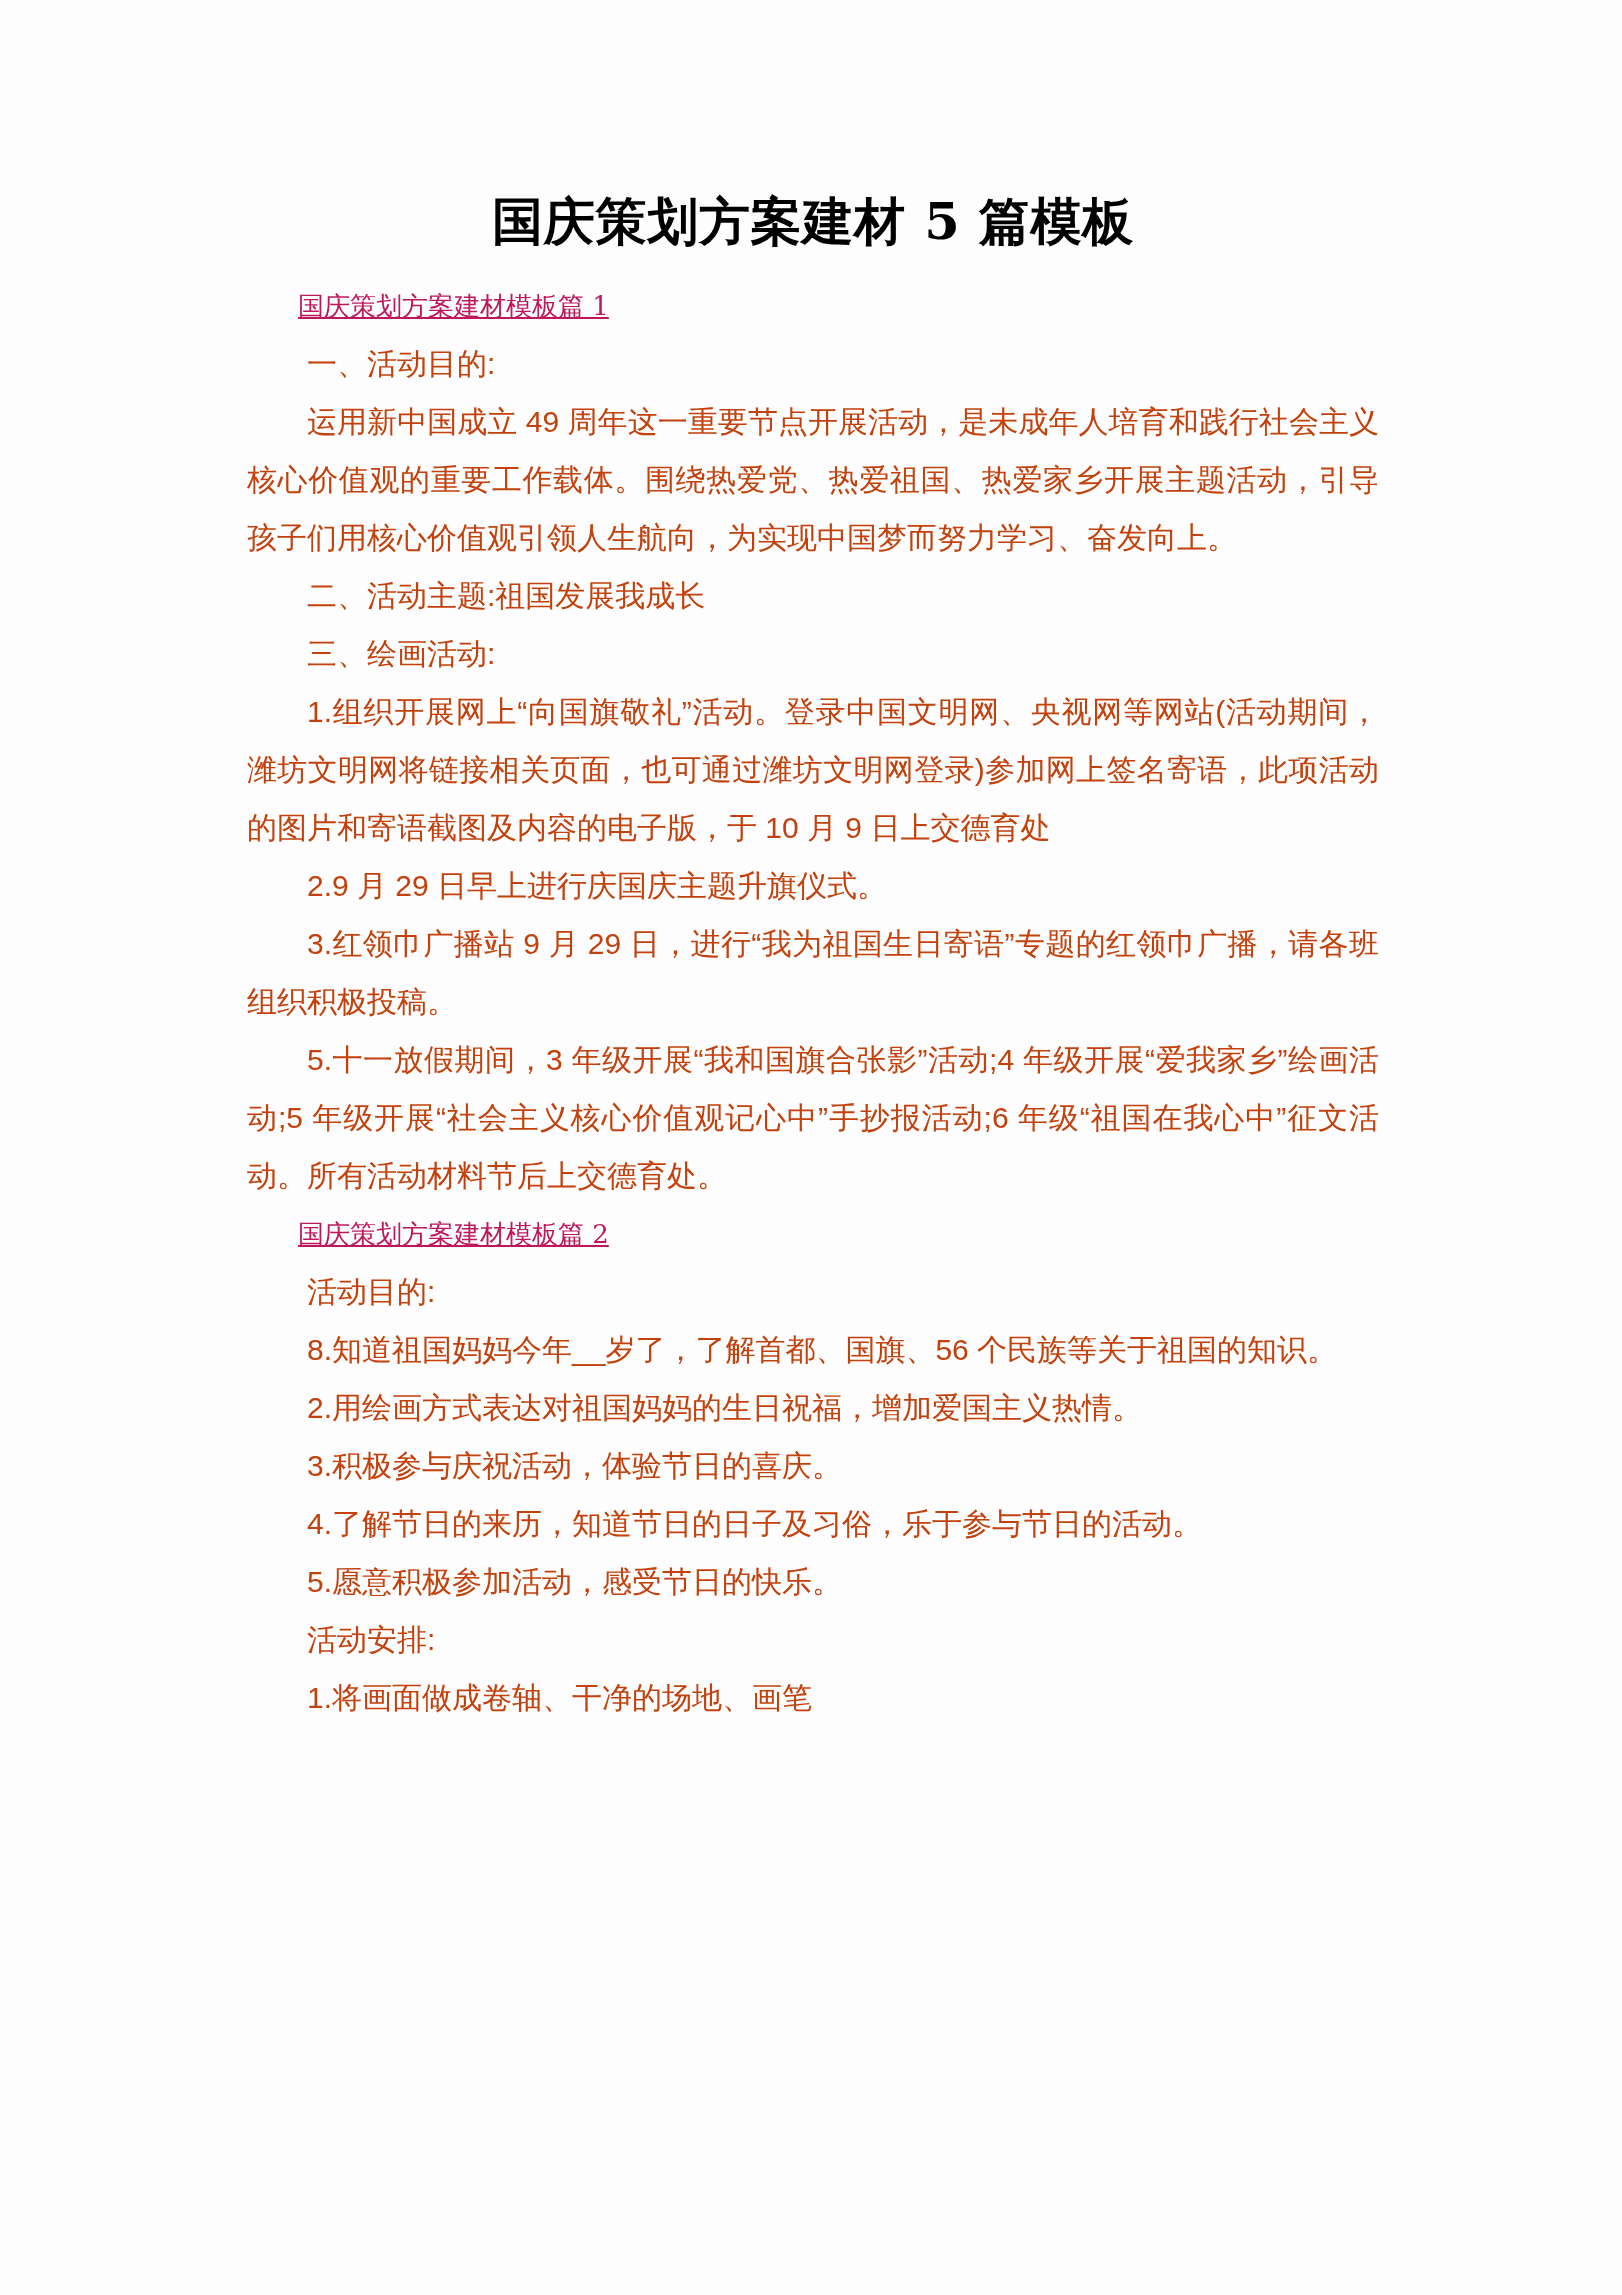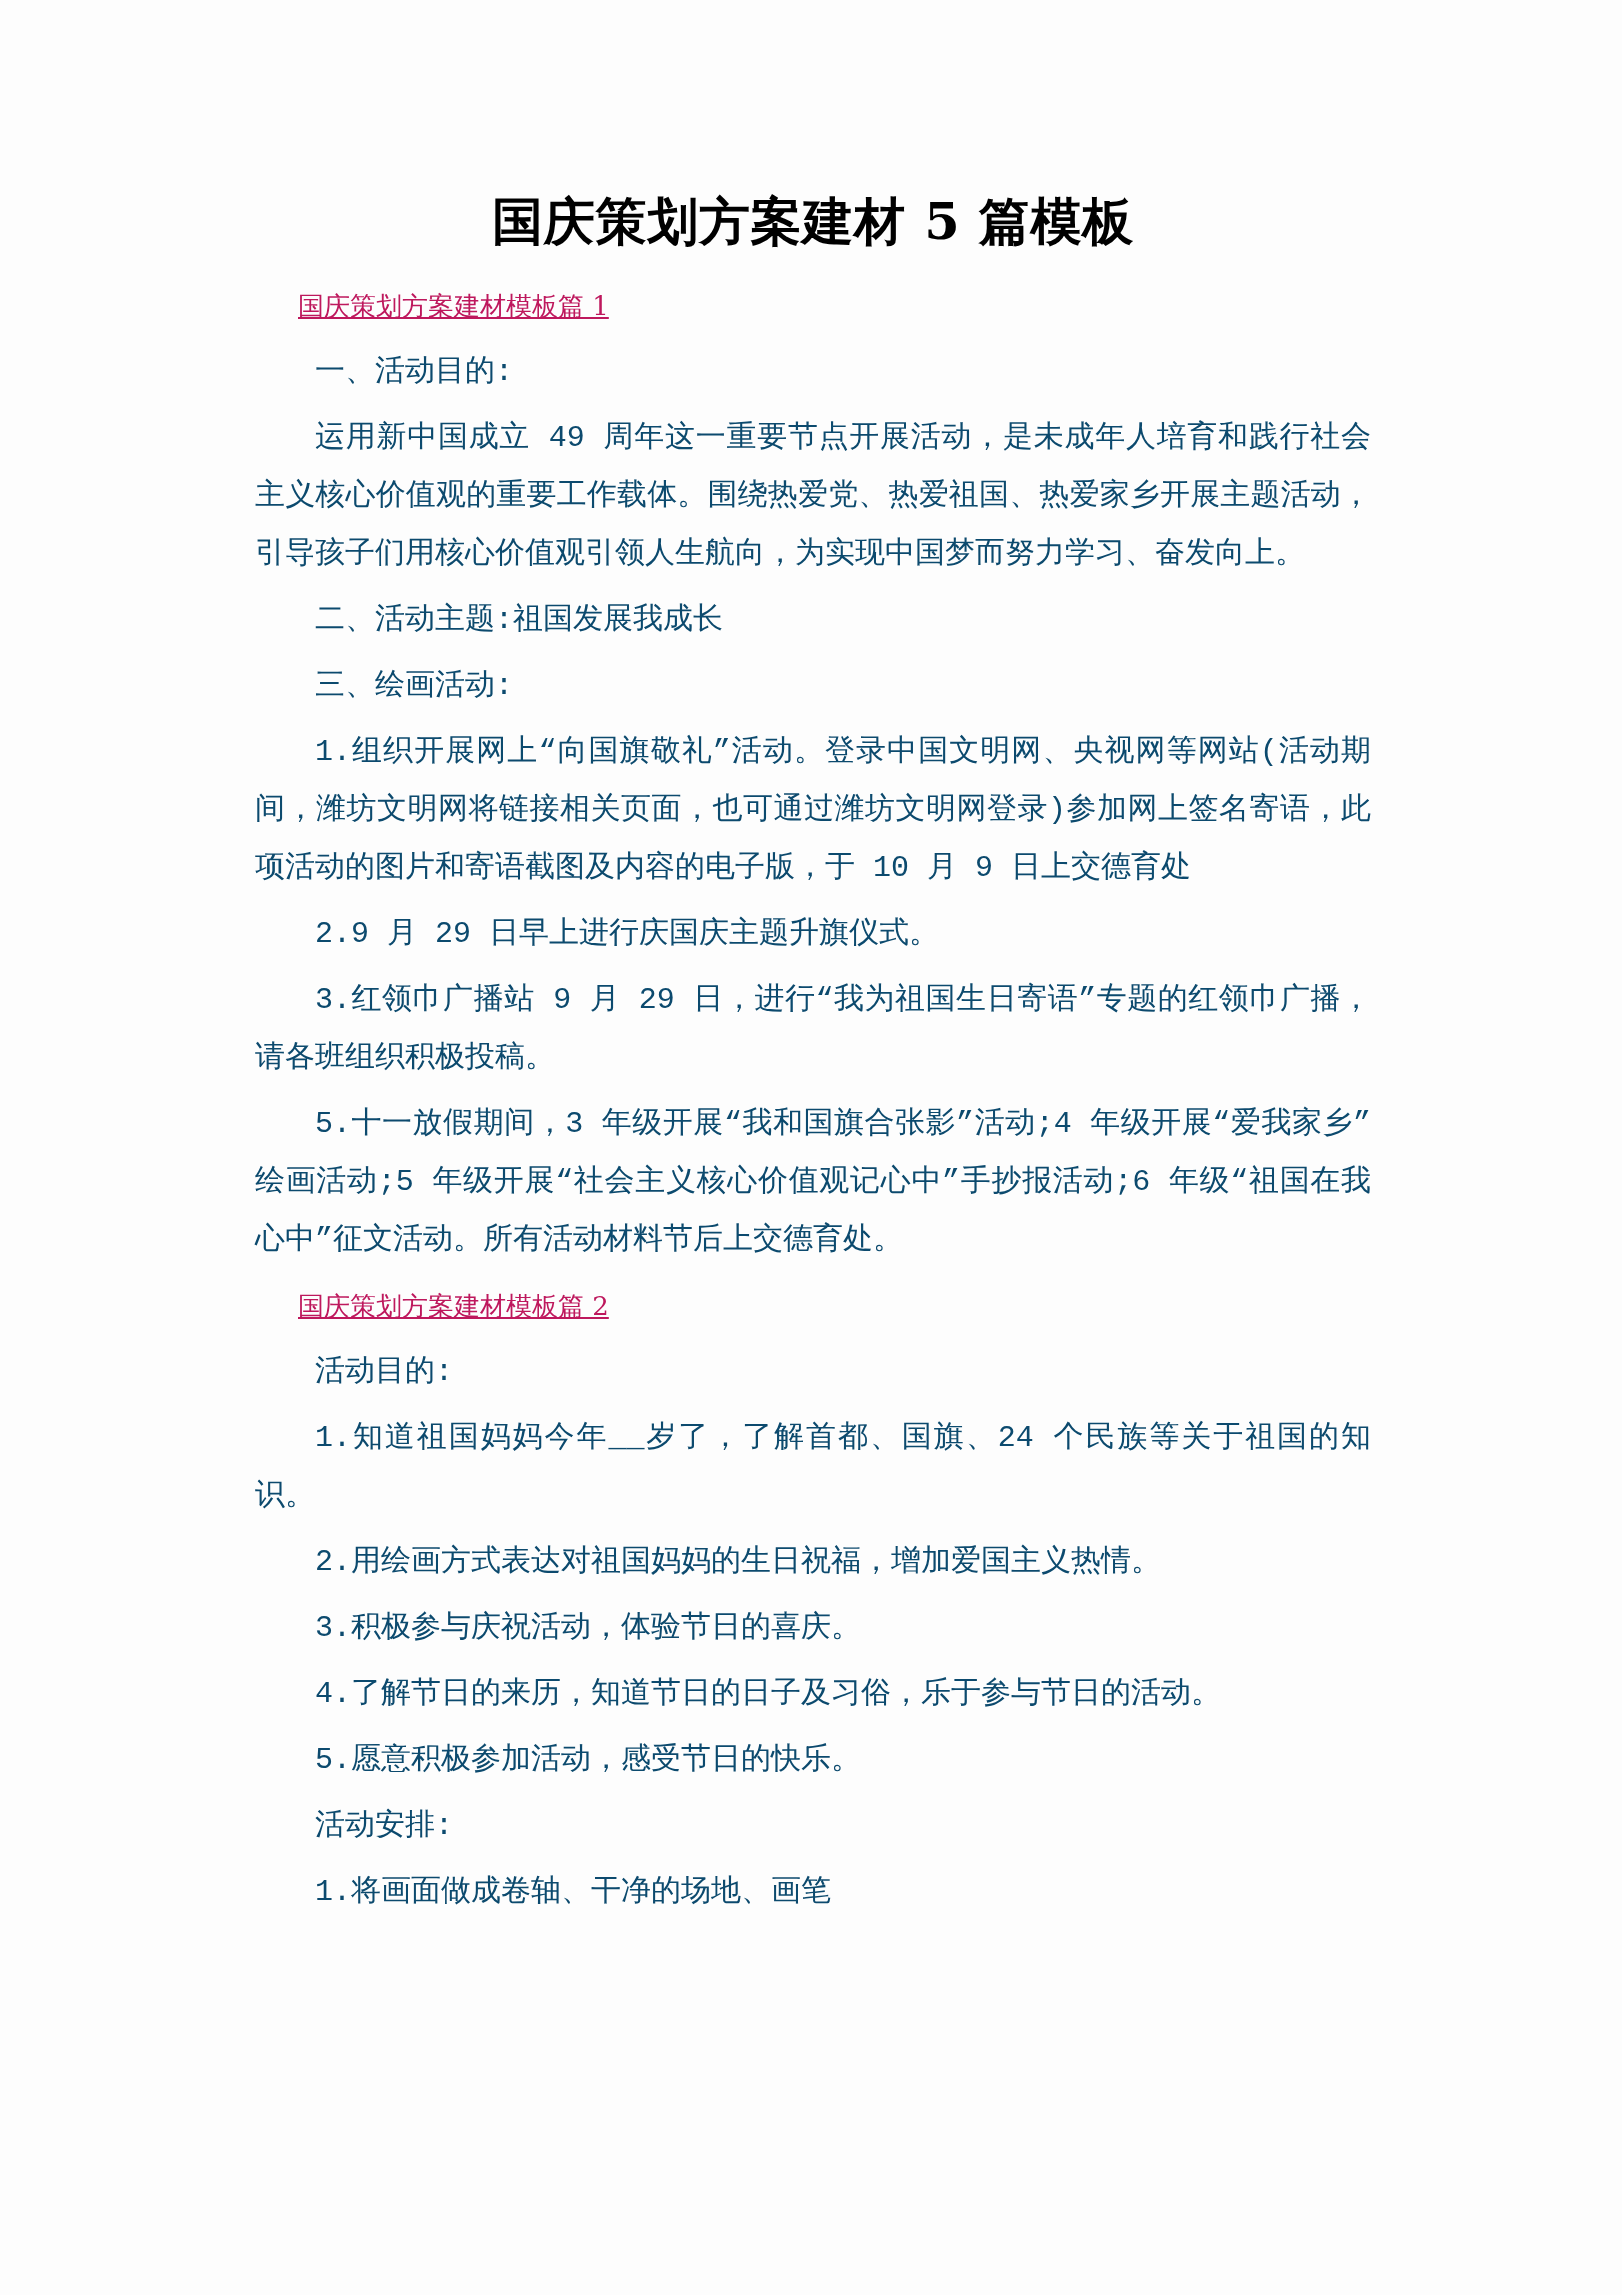--- a/index.html
+++ b/index.html
@@ -38,28 +38,28 @@
     font-family: "DejaVu Serif", "Liberation Serif", serif;
     font-size: 26px;
     line-height: 58px;
     color: #be185d;
     text-indent: 51px;
     margin: 0;
     white-space: nowrap;
     text-decoration: underline;
   }
   .para {
-    font-family: Liberation Mono, monospace;
+    font-family: Liberation Sans, sans-serif;
     font-size: 30px;
     line-height: 58px;
-    color: #0c4a6e;
+    color: #c2410c;
     text-align: justify;
     text-justify: inter-ideograph;
     text-indent: 60px;
-    margin: 8px;
+    margin: 0;
     word-break: break-all;
   }
 </style>
 </head>
 <body>
 
 <div class="page">
   <div class="doc-body">
     <h1 class="doc-title">国庆策划方案建材 5 篇模板</h1>
     <div id="content">
@@ -67,21 +67,21 @@
         <p class="para">一、活动目的:</p>
         <p class="para">运用新中国成立 49 周年这一重要节点开展活动，是未成年人培育和践行社会主义核心价值观的重要工作载体。围绕热爱党、热爱祖国、热爱家乡开展主题活动，引导孩子们用核心价值观引领人生航向，为实现中国梦而努力学习、奋发向上。</p>
         <p class="para">二、活动主题:祖国发展我成长</p>
         <p class="para">三、绘画活动:</p>
         <p class="para">1.组织开展网上“向国旗敬礼”活动。登录中国文明网、央视网等网站(活动期间，潍坊文明网将链接相关页面，也可通过潍坊文明网登录)参加网上签名寄语，此项活动的图片和寄语截图及内容的电子版，于 10 月 9 日上交德育处</p>
         <p class="para">2.9 月 29 日早上进行庆国庆主题升旗仪式。</p>
         <p class="para">3.红领巾广播站 9 月 29 日，进行“我为祖国生日寄语”专题的红领巾广播，请各班组织积极投稿。</p>
         <p class="para">5.十一放假期间，3 年级开展“我和国旗合张影”活动;4 年级开展“爱我家乡”绘画活动;5 年级开展“社会主义核心价值观记心中”手抄报活动;6 年级“祖国在我心中”征文活动。所有活动材料节后上交德育处。</p>
         <p class="section-label">国庆策划方案建材模板篇 2</p>
         <p class="para">活动目的:</p>
-        <p class="para">1.知道祖国妈妈今年__岁了，了解首都、国旗、24 个民族等关于祖国的知识。</p>
+        <p class="para">8.知道祖国妈妈今年__岁了，了解首都、国旗、56 个民族等关于祖国的知识。</p>
         <p class="para">2.用绘画方式表达对祖国妈妈的生日祝福，增加爱国主义热情。</p>
         <p class="para">3.积极参与庆祝活动，体验节日的喜庆。</p>
         <p class="para">4.了解节日的来历，知道节日的日子及习俗，乐于参与节日的活动。</p>
         <p class="para">5.愿意积极参加活动，感受节日的快乐。</p>
         <p class="para">活动安排:</p>
         <p class="para">1.将画面做成卷轴、干净的场地、画笔</p>
       </div>
   </div>
 </div>
 

